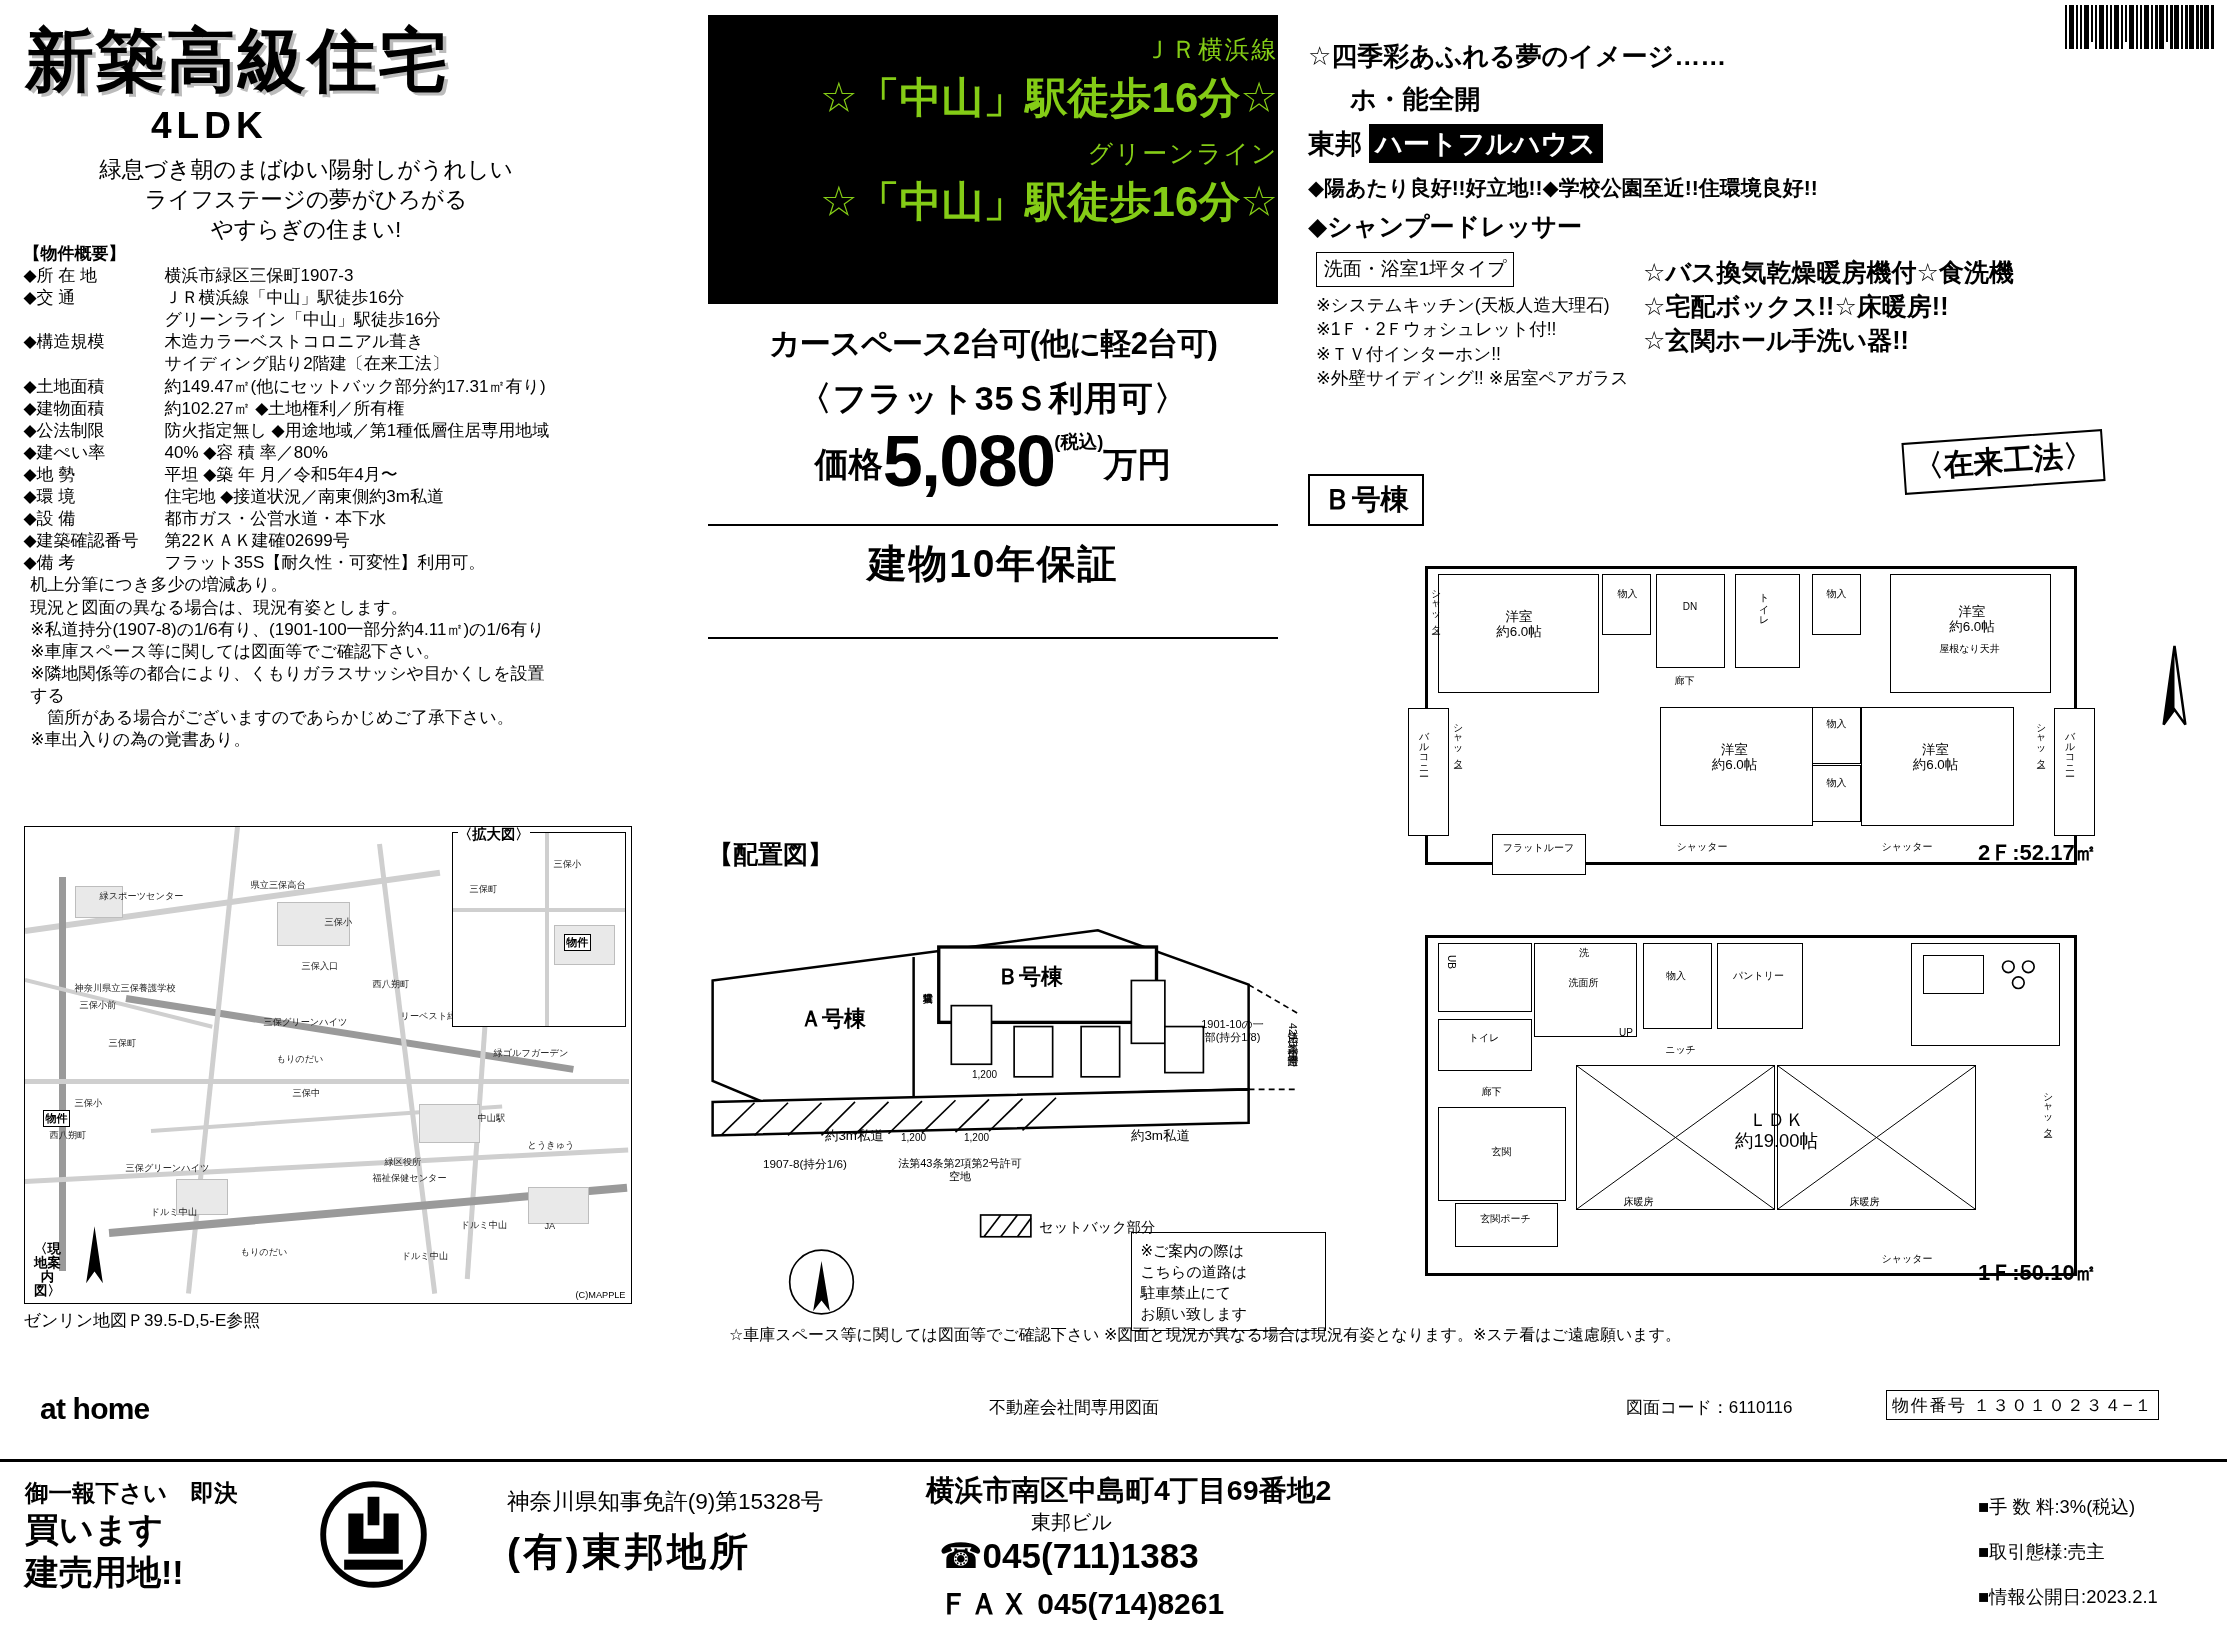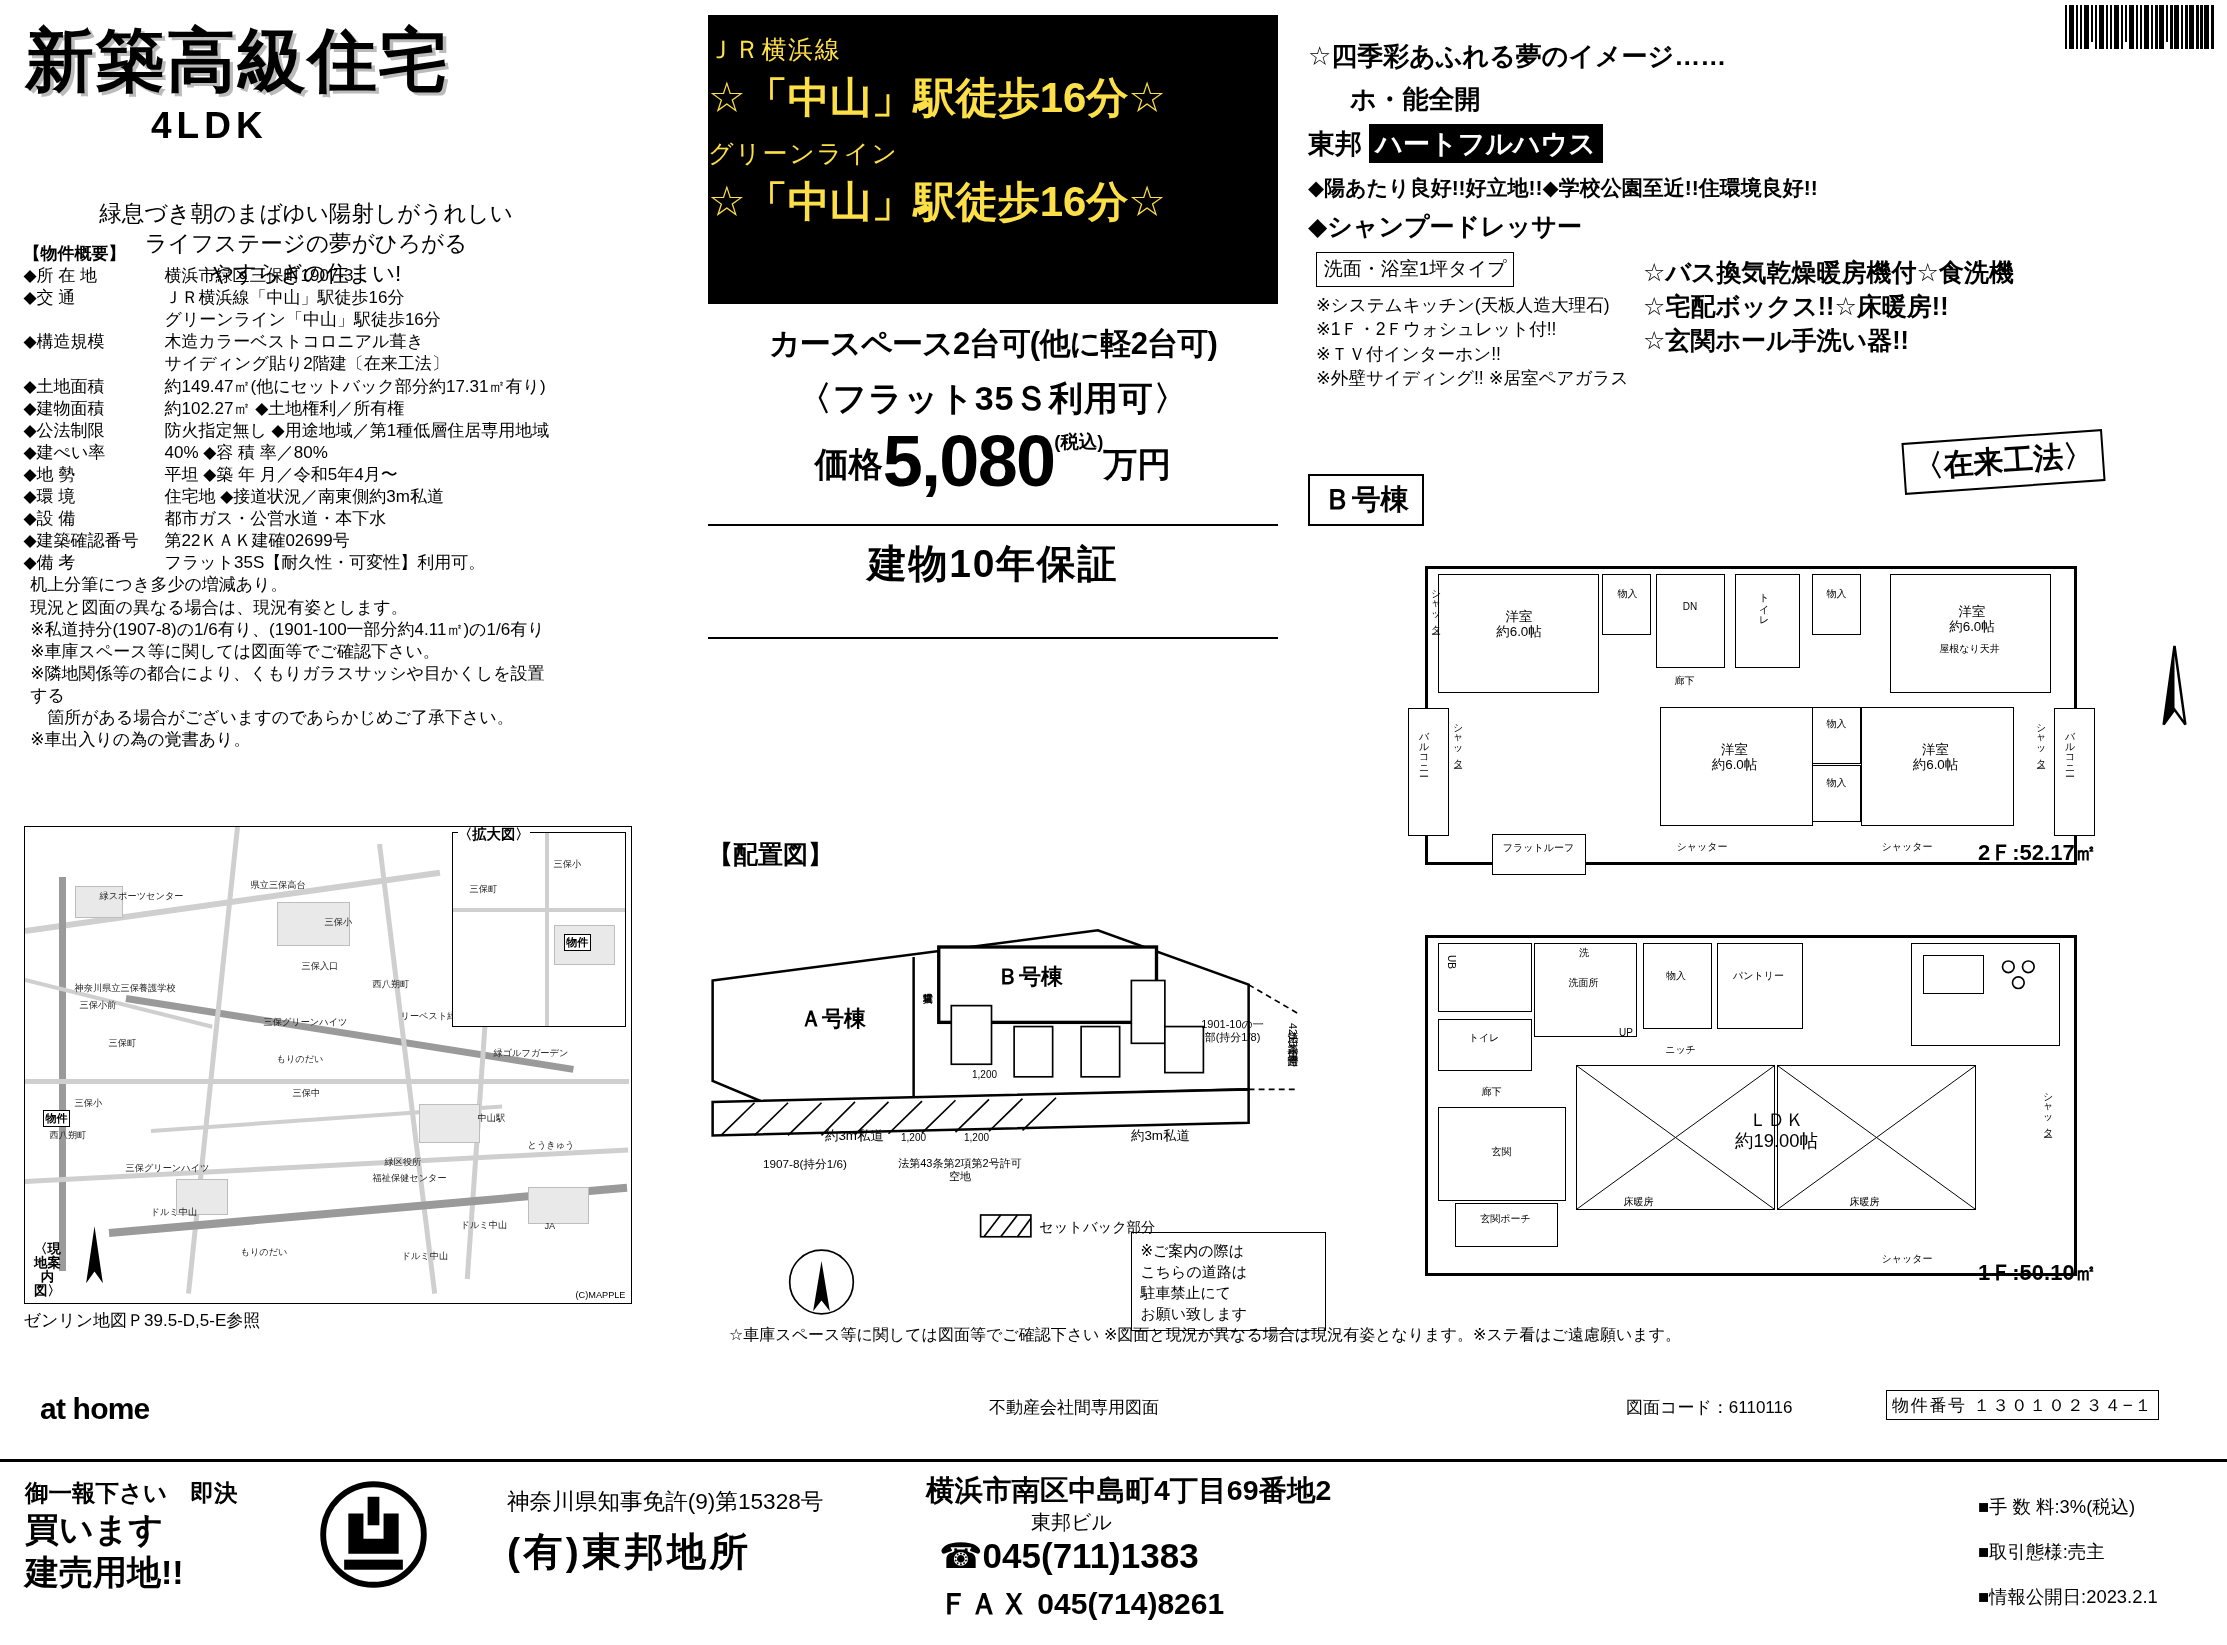--- a/index.html
+++ b/index.html
@@ -5,21 +5,21 @@
   html,body{margin:0;padding:0;background:#fff;}
   body{width:2227px;height:1646px;font-family:"Liberation Sans","DejaVu Sans",sans-serif;color:#000;position:relative;overflow:hidden;}
   .page{position:relative;width:2227px;height:1646px;}
   .abs{position:absolute;}
   .thin{border:1.7px solid #000;}
 
   
   #title-main{left:25px;top:15px;font-size:69px;font-weight:bold;letter-spacing:1.7px;
      text-shadow:3.4px 3.4px 0 #bbb;}
   #title-sub{left:151px;top:105px;font-size:37px;font-weight:bold;letter-spacing:5px;}
-  #title-catch{left:46px;top:155px;font-size:22.6px;line-height:1.32;text-align:center;width:520px;margin-top:44px;}
+  #title-catch{left:46px;top:155px;font-size:22.6px;line-height:1.32;text-align:center;width:520px;}
 
   
   #spec{left:23.5px;top:243px;width:537px;font-size:17px;line-height:1.30;}
   #spec .hd{font-weight:bold;}
   #spec .row{display:flex;}
   #spec .k{width:141px;flex:none;white-space:nowrap;}
   #spec .v{flex:1;}
   #spec .note{padding-left:6.7px;}
 
   
@@ -30,21 +30,21 @@
   .maptxt{position:absolute;font-size:9.2px;color:#222;white-space:nowrap;}
   .mapblk{position:absolute;background:#e9e9e9;border:0.8px solid #bdbdbd;}
   .mapmark{position:absolute;font-size:11px;font-weight:bold;background:#fff;border:0.8px solid #000;padding:0 1.7px;}
   #map-inset{position:absolute;right:5px;top:5px;width:172px;height:193px;border:1.7px solid #000;background:#fff;}
   #map-inset-label{position:absolute;right:101px;top:-1.7px;font-size:14.3px;font-weight:bold;background:#fff;}
   #map-cap-left{position:absolute;left:3.4px;bottom:5px;width:39px;font-size:13.4px;font-weight:bold;line-height:1.05;text-align:center;}
   #map-credit{position:absolute;right:5px;bottom:3.4px;font-size:9.2px;}
   #map-ref{left:23.5px;top:1309px;font-size:17px;}
 
   
-  #station-box{left:708px;top:15px;width:570px;height:289px;background:#000;color:#fde047;text-align:left;}
+  #station-box{left:708px;top:15px;width:570px;height:289px;background:#000;color:#84cc16;text-align:right;}
   #station-box .l1{font-size:25px;padding-top:18.4px;letter-spacing:1.7px;}
   #station-box .l2{font-size:42px;font-weight:bold;letter-spacing:0px;margin-top:3.4px;}
   #station-box .l3{font-size:25px;margin-top:11.7px;letter-spacing:1.7px;}
   #station-box .l4{font-size:42px;font-weight:bold;margin-top:3.4px;}
 
   #carspace{left:708px;top:323px;width:570px;font-size:31px;font-weight:bold;text-align:center;letter-spacing:-0.8px;}
   #flat35{left:708px;top:376px;width:570px;font-size:34px;font-weight:bold;text-align:center;letter-spacing:0.8px;}
   #price-line{left:708px;top:428px;width:570px;}
   #price-row{display:flex;align-items:flex-end;justify-content:center;}
   #price-yen{font-size:34px;font-weight:bold;padding-bottom:6.7px;}

